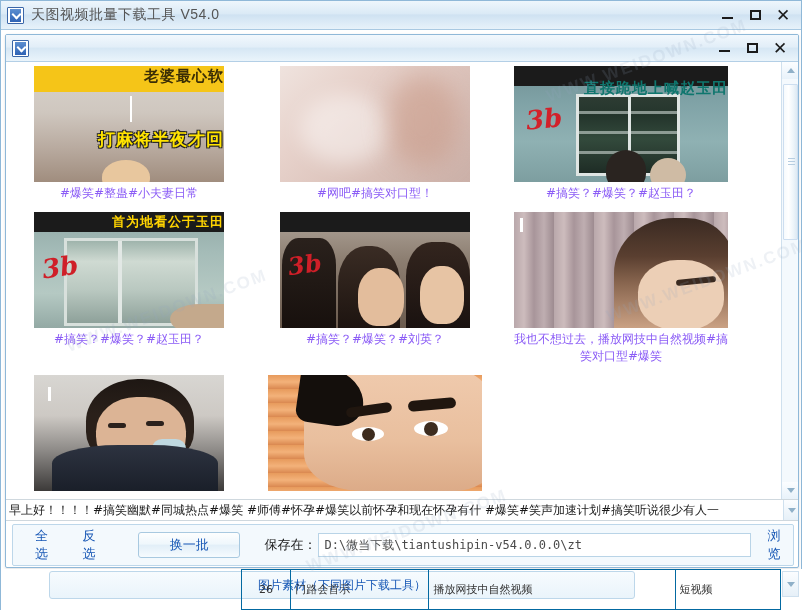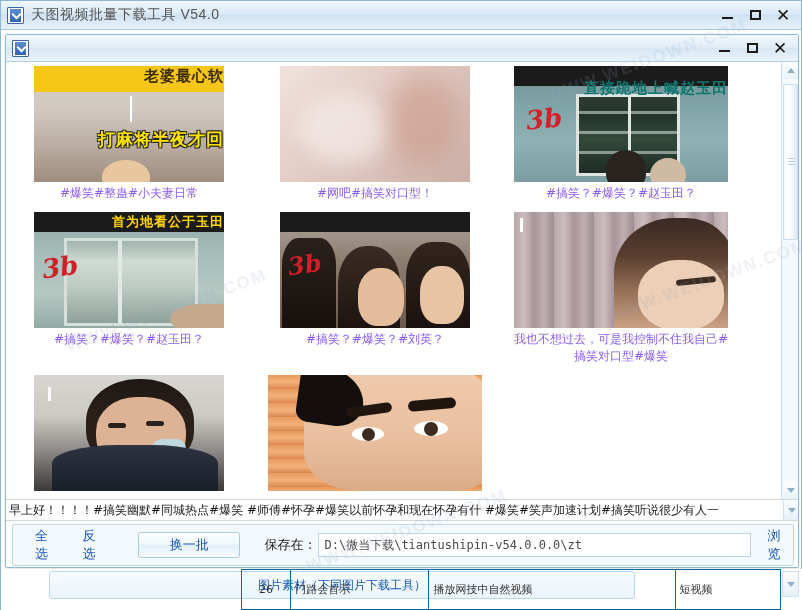--- a/index.html
+++ b/index.html
@@ -568,21 +568,21 @@
           </div>
 
           <div class="cell wide">
             <div class="thumb art-f">
               <div class="tb-body"></div>
               <div class="fig"></div>
                 <div class="face"></div>
                 <div class="brow"></div>
               <div class="cursor"></div>
             </div>
-            <div class="caption">我也不想过去，可是我控制不住我自己#搞笑对口型#爆笑</div>
+            <div class="caption">我也不想过去，播放网技中自然视频#搞笑对口型#爆笑</div>
           </div>
         </div>
 
         <div class="grid-row">
 
           <div class="cell">
             <div class="thumb art-h">
               <div class="tb-body"></div>
               <div class="head"></div>
                 <div class="face"></div>

